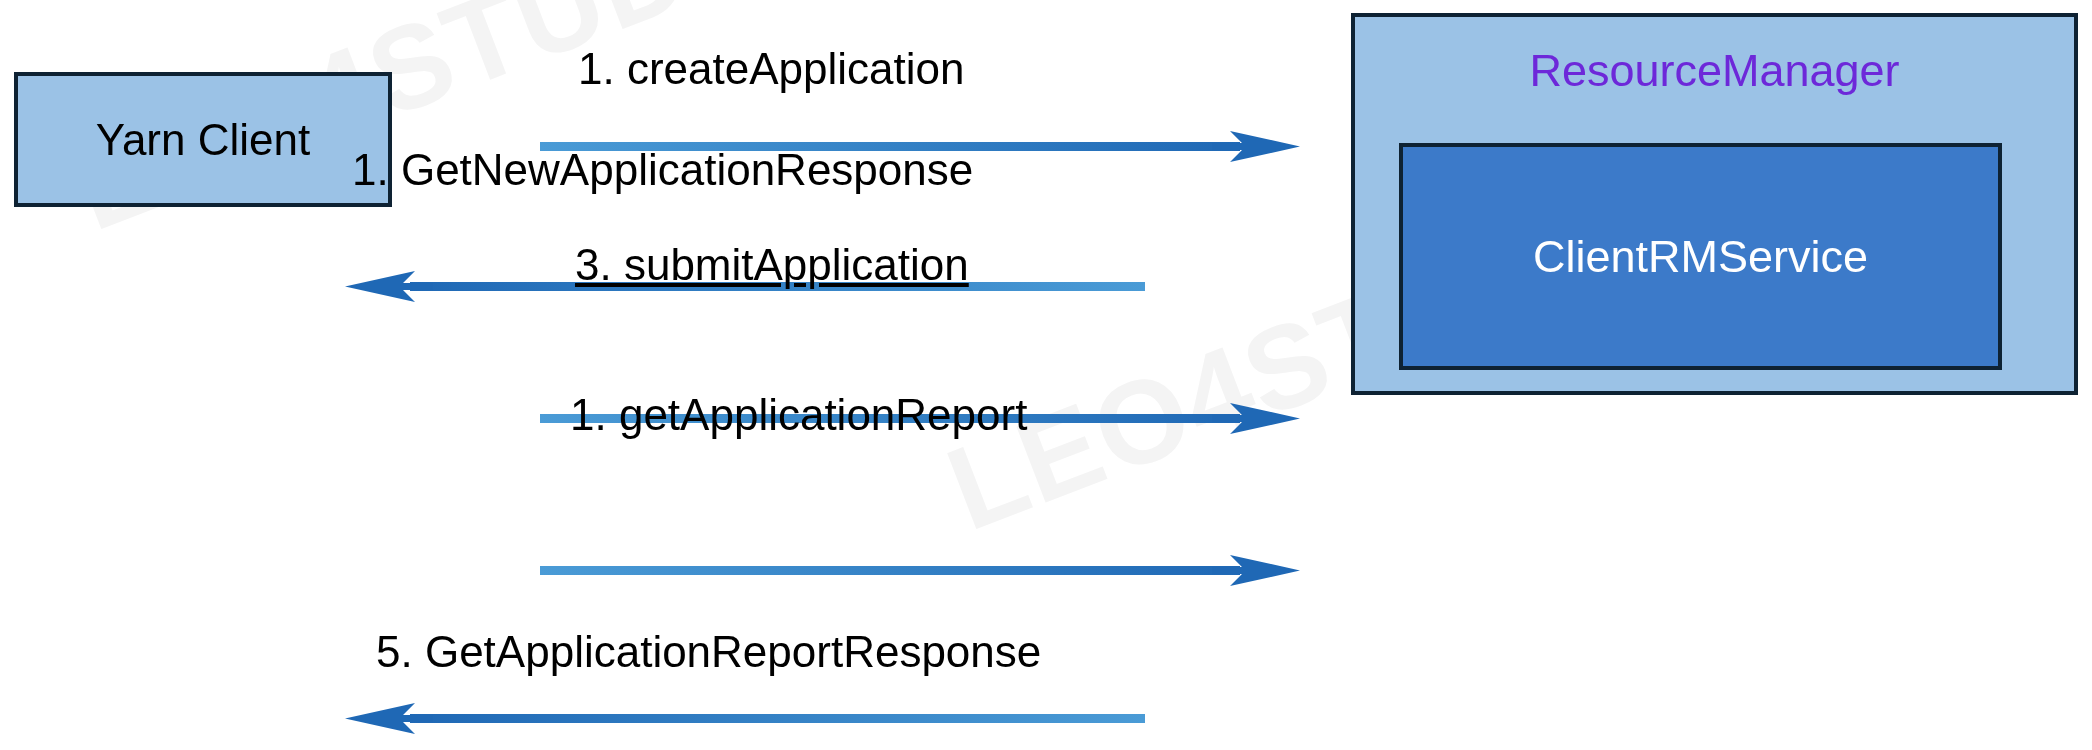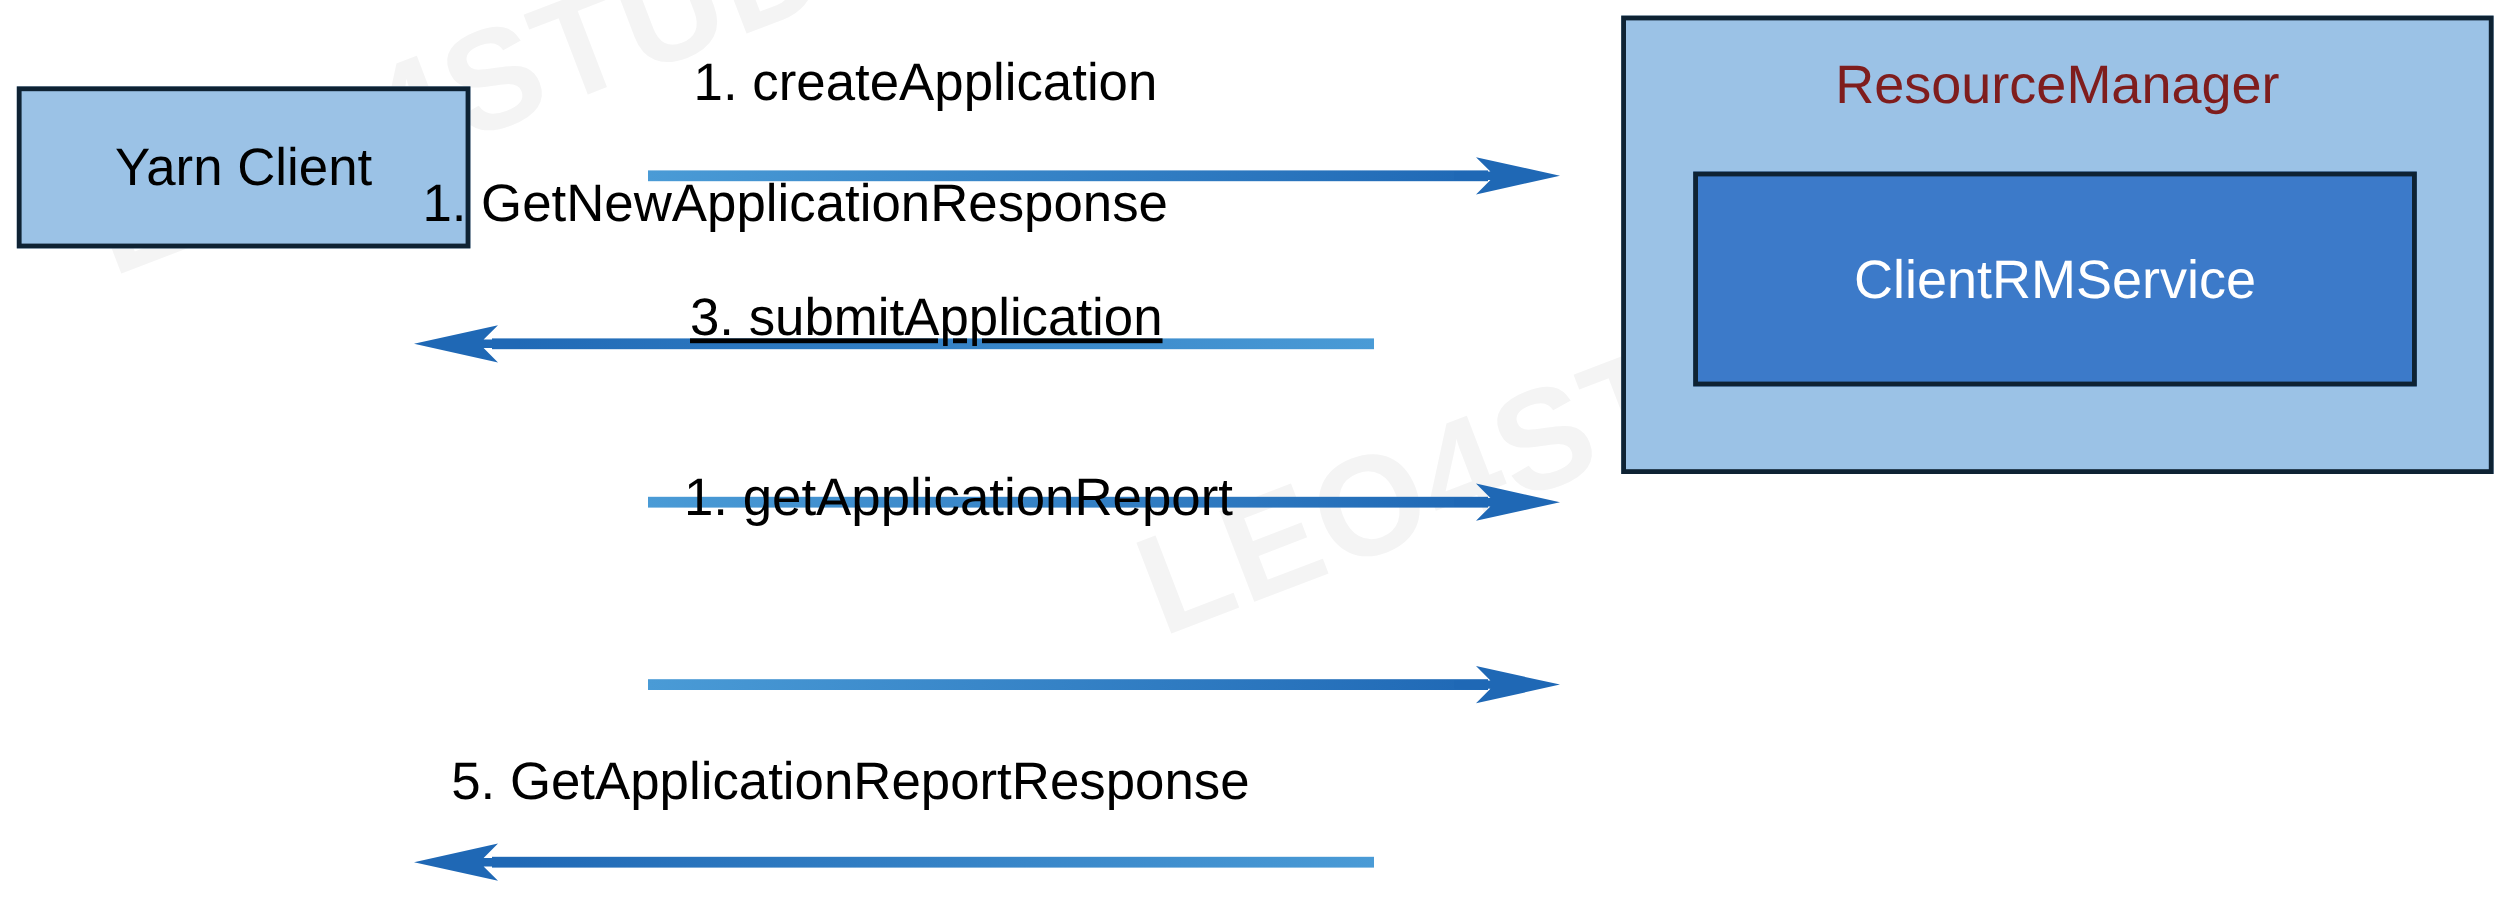--- a/index.html
+++ b/index.html
@@ -75,28 +75,28 @@
     border: 4px solid #0E2233;
     display: block;
   }
   .box-rm .rm-title {
     position: absolute;
     left: 0;
     right: 0;
     top: 28px;
     text-align: center;
     font-size: 45px;
-    color: #7f1d1d;
+    color: #6d28d9;
   }
   .box-service {
     position: absolute;
-    left: 56px;
+    left: 44px;
     top: 126px;
     width: 603px;
-    height: 179px;
+    height: 227px;
     box-sizing: border-box;
     background: #3C7AC9;
     border: 4px solid #0E2233;
     display: flex;
     align-items: center;
     justify-content: center;
   }
   .box-service .node-label {
     font-size: 45px;
     color: #ffffff;

